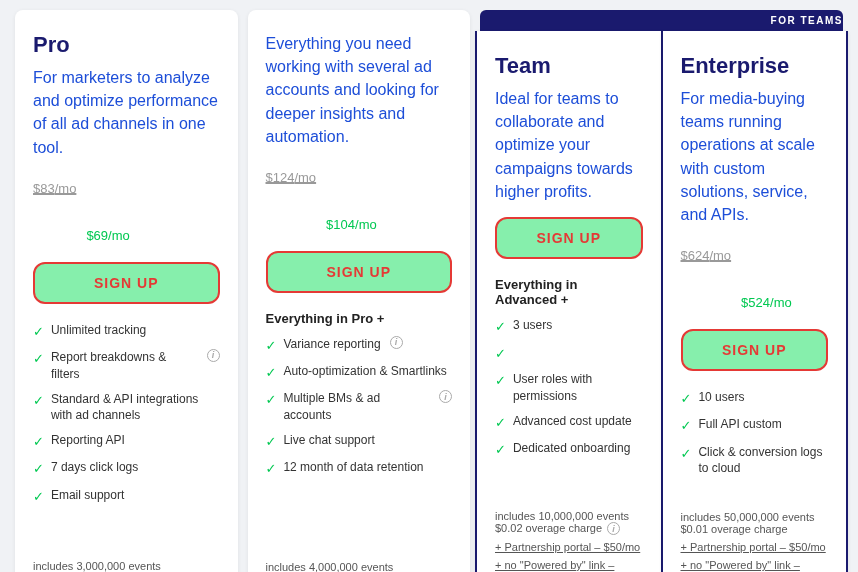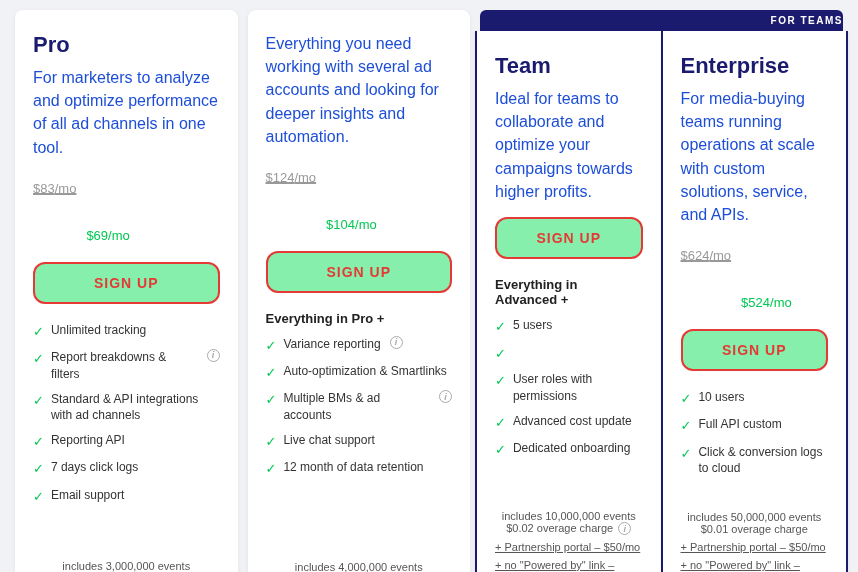--- a/index.html
+++ b/index.html
@@ -153,21 +153,20 @@
       margin-left: 2px;
       font-style: italic;
       font-weight: 700;
     }
     .includes-text {
       font-size: 11px;
       color: #555;
       margin-top: auto;
       padding-top: 10px;
       border-top: 0;
-      text-align: center;
     }
     .addon-text {
       font-size: 11px;
       color: #555;
       margin-top: 6px;
       text-decoration: underline;
     }
   </style>
 </head>
 <body>
@@ -259,21 +258,21 @@
     <div class="team-cards-row">
 
       <div class="plan-card featured" style="margin:0; border-right:1px solid #1a1a6e; border-left:2px solid #1a1a6e; border-bottom:2px solid #1a1a6e; border-top:none; border-radius:0 0 0 0;">
         <div class="plan-name">Team</div>
         <div class="plan-desc">Ideal for teams to collaborate and optimize your campaigns towards higher profits.</div>
         <button class="signup-btn">SIGN UP</button>
         <div class="section-label">Everything in Advanced +</div>
         <ul class="feature-list">
           <li>
               <span class="check-icon">✓</span>
-              <span>5 users</span>
+              <span>3 users</span>
             </li>
           <li>
               <span class="check-icon">✓</span>
             </li>
           <li>
               <span class="check-icon">✓</span>
               <span>User roles with permissions</span>
             </li>
           <li>
               <span class="check-icon">✓</span>

